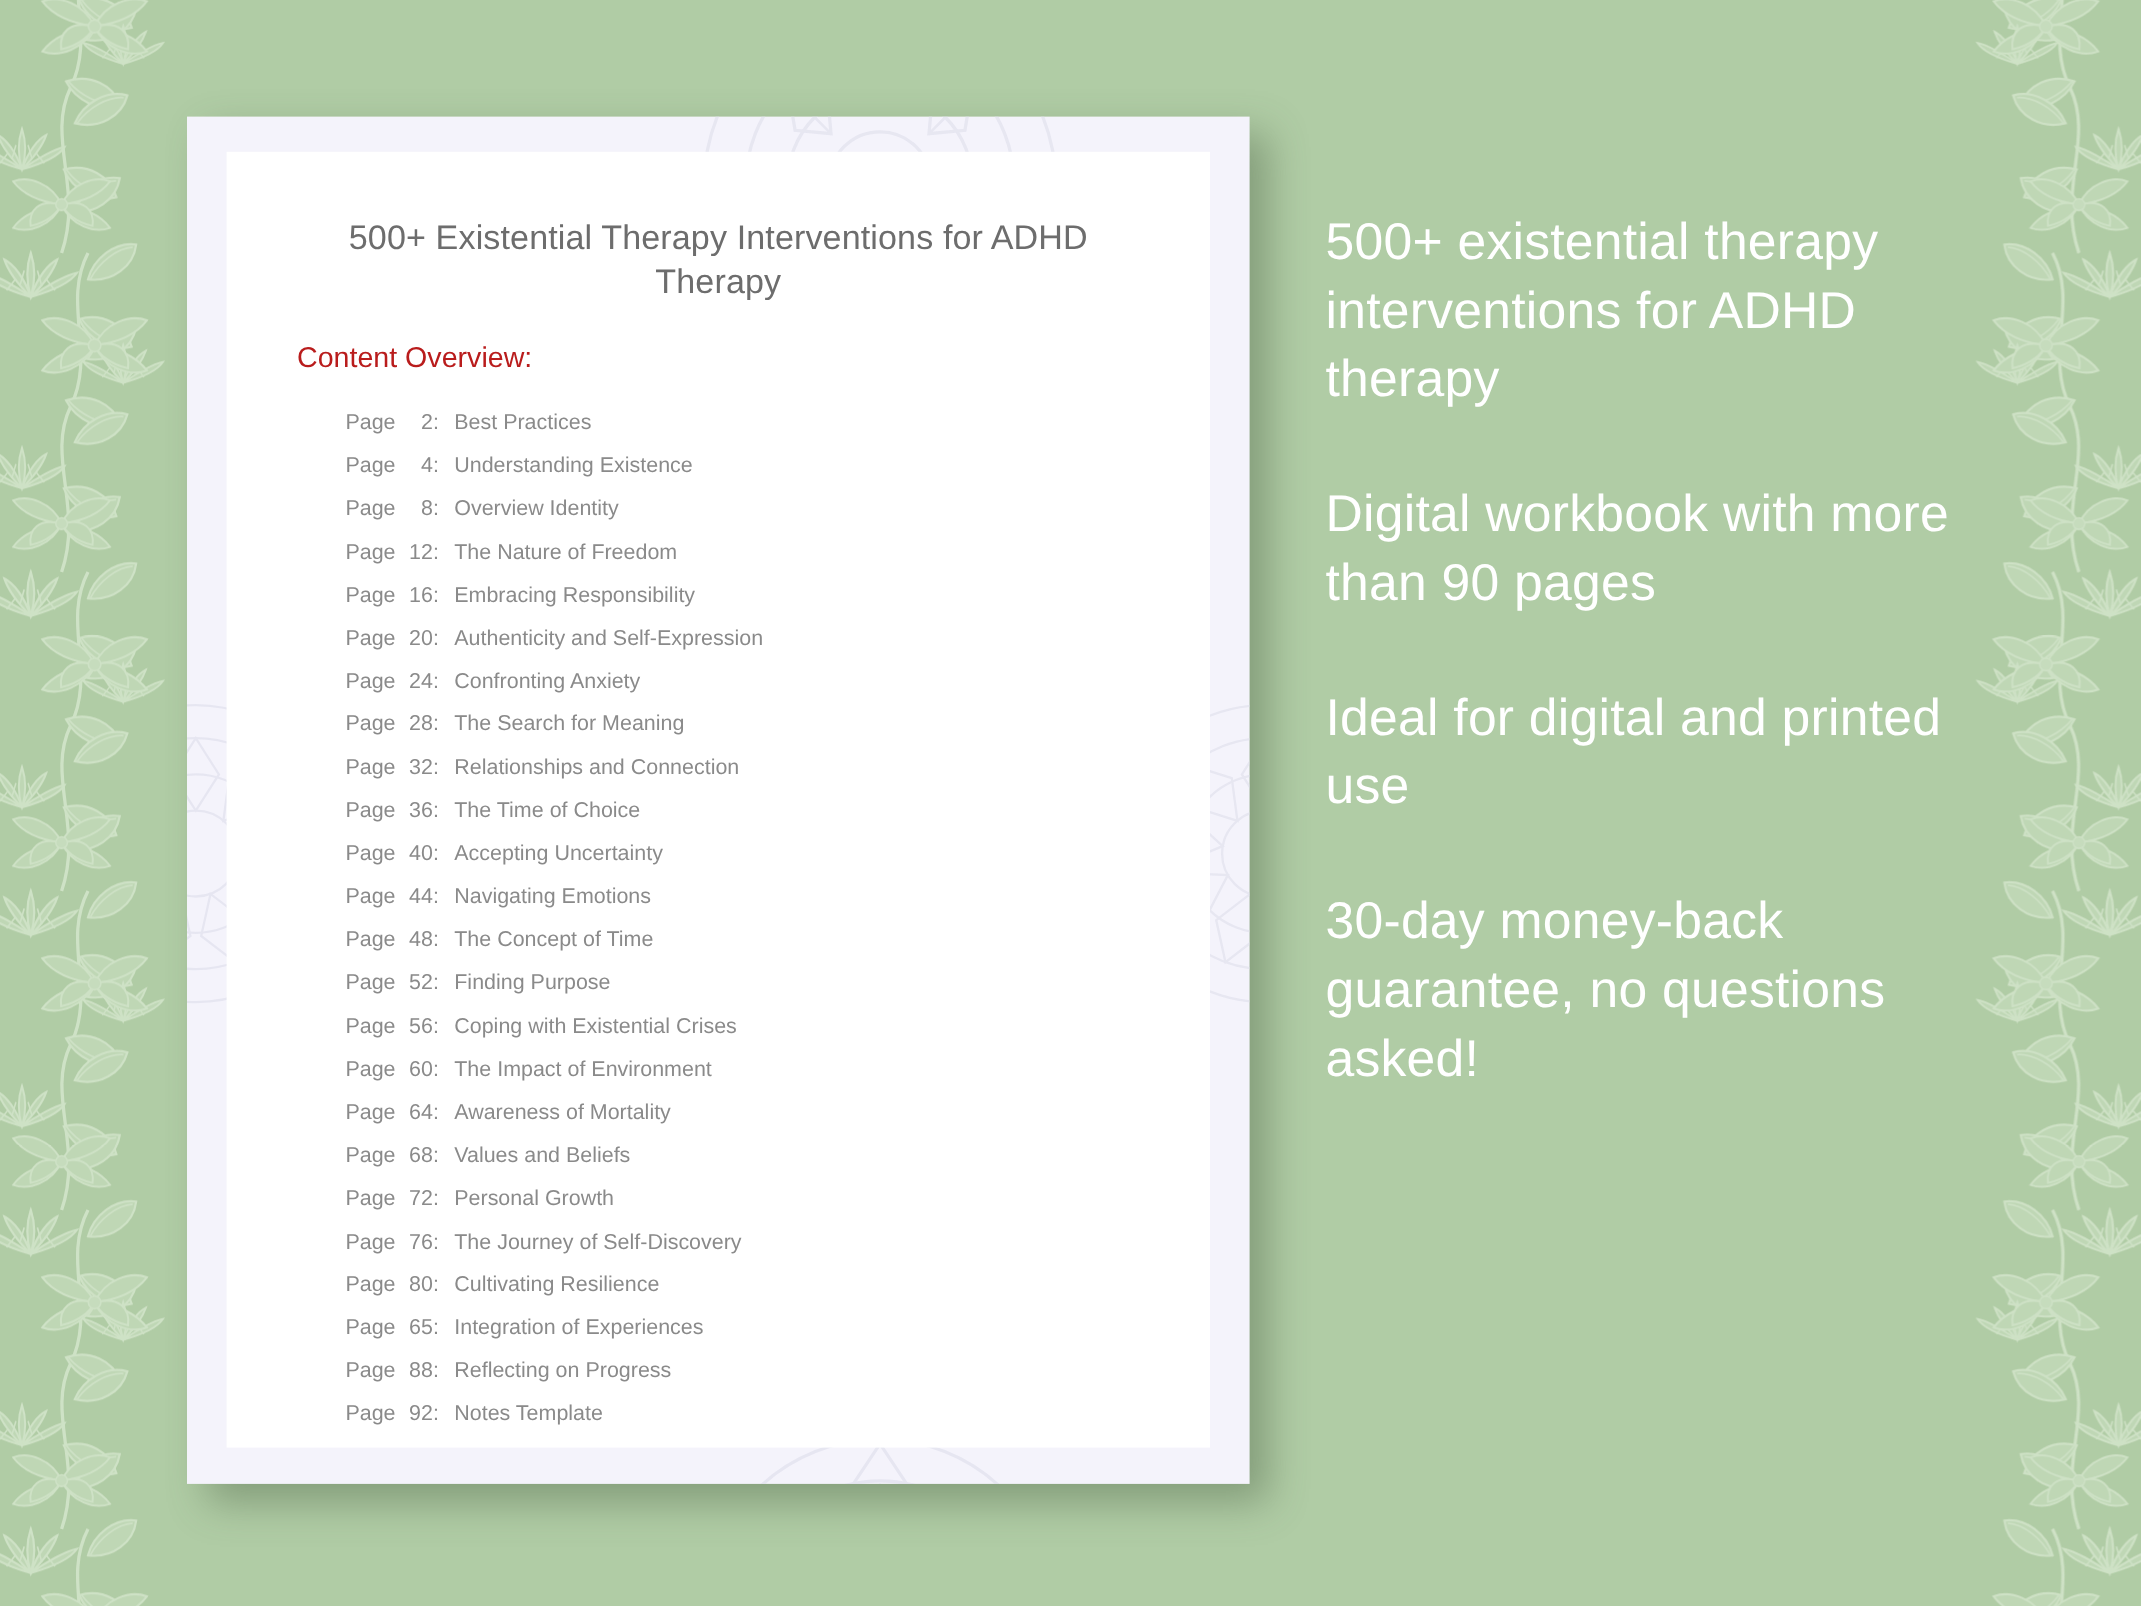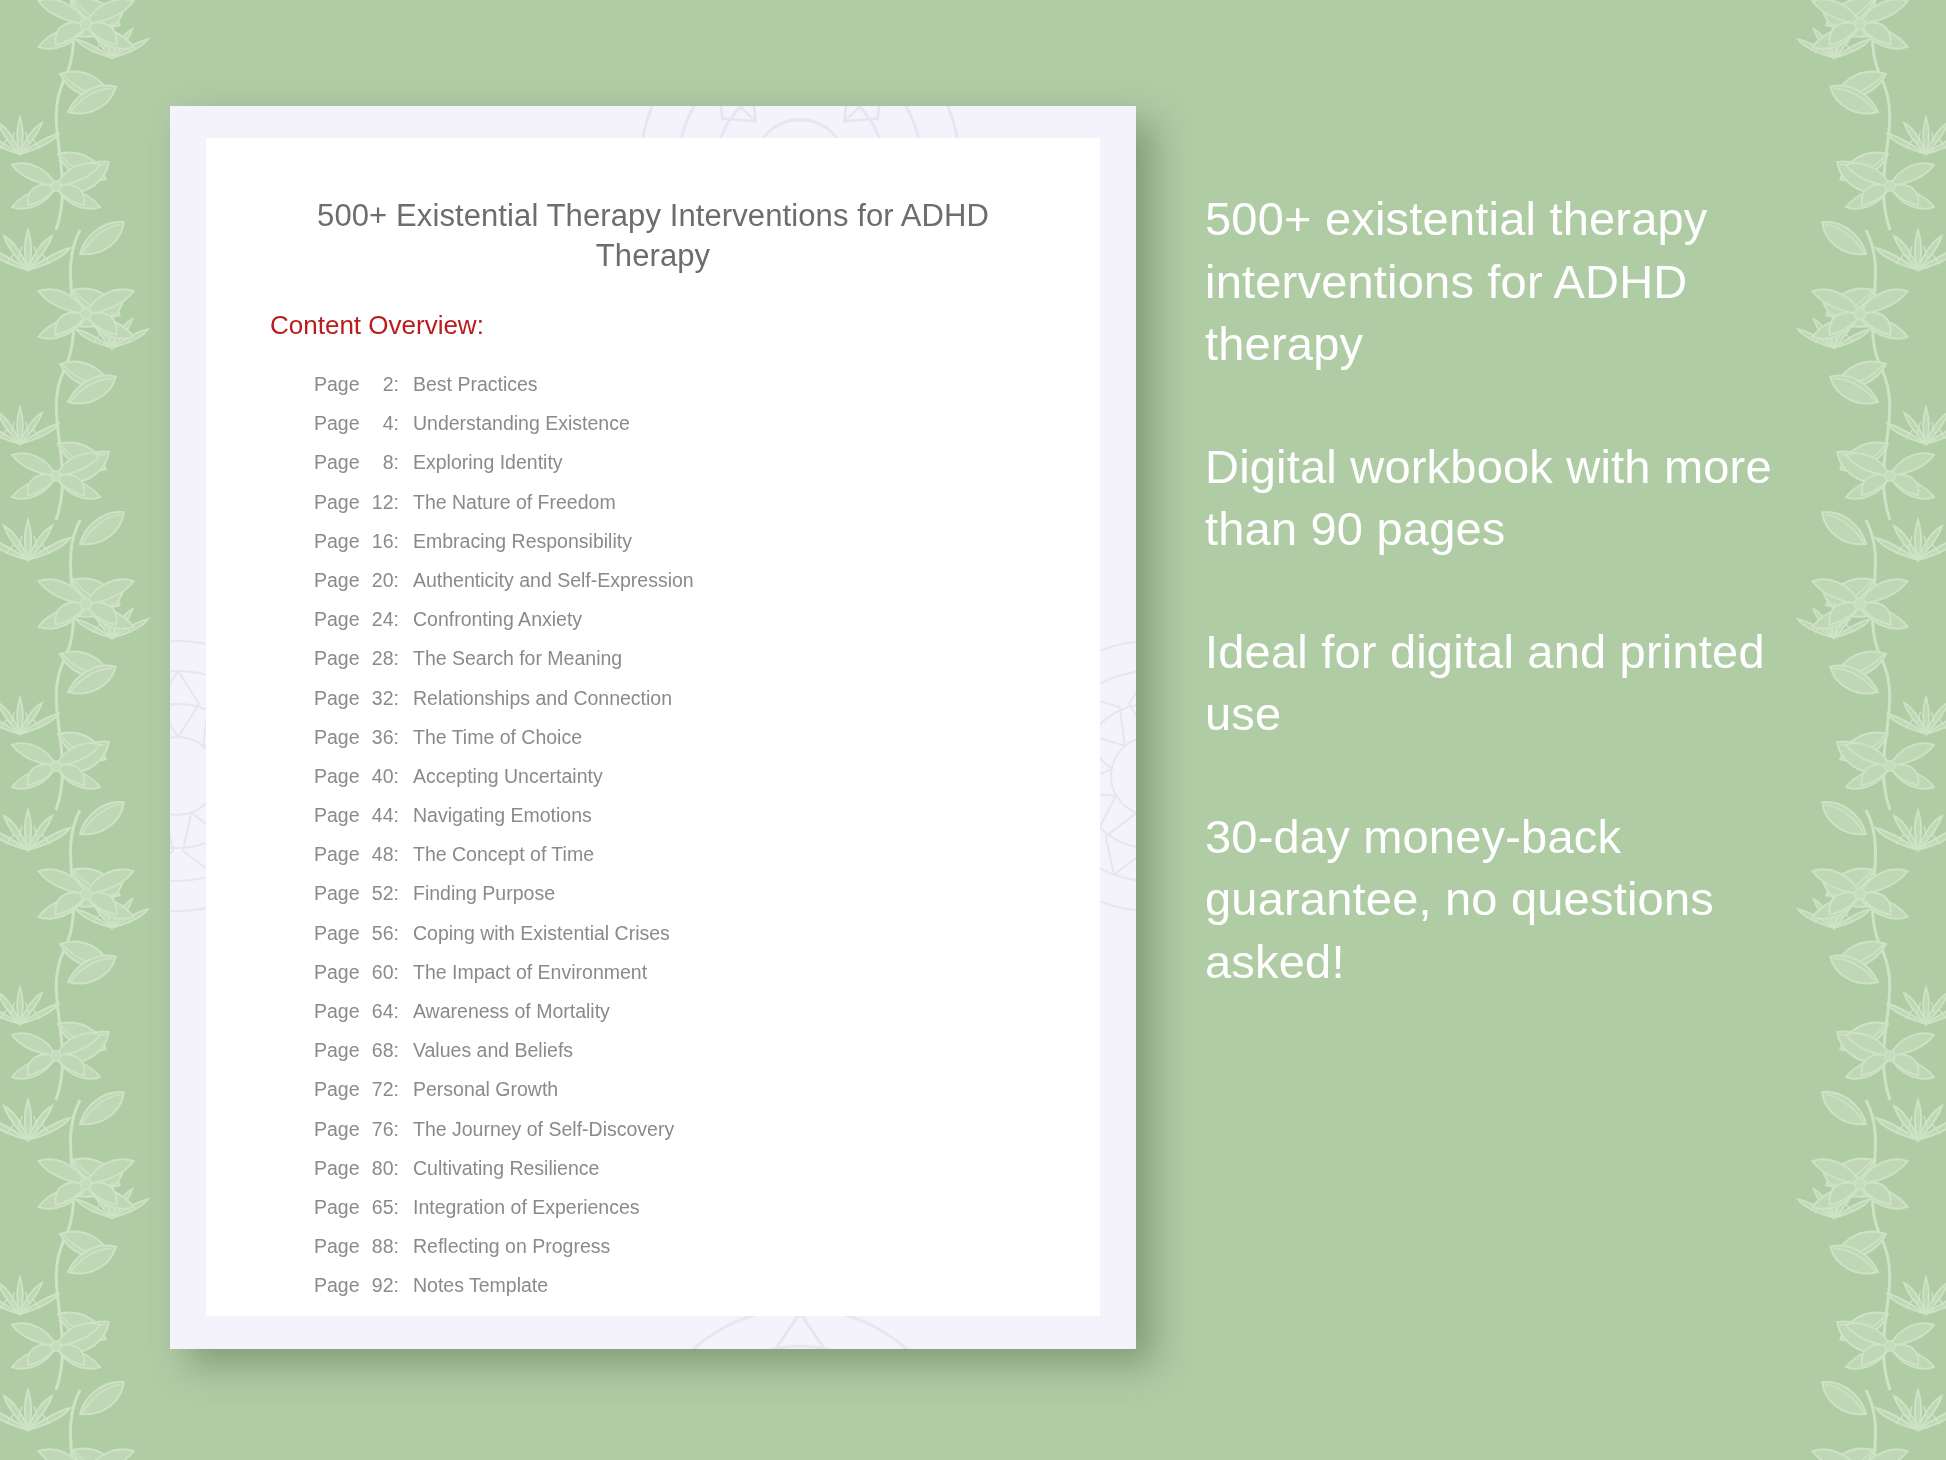--- a/index.html
+++ b/index.html
@@ -381,21 +381,21 @@
         <div class="toc-row">
           <span class="toc-word">Page</span>
           <span class="toc-num">4</span>
           <span class="toc-colon">:</span>
           <span class="toc-title">Understanding Existence</span>
         </div>
         <div class="toc-row">
           <span class="toc-word">Page</span>
           <span class="toc-num">8</span>
           <span class="toc-colon">:</span>
-          <span class="toc-title">Exploring Identity</span>
+          <span class="toc-title">Overview Identity</span>
         </div>
         <div class="toc-row">
           <span class="toc-word">Page</span>
           <span class="toc-num">12</span>
           <span class="toc-colon">:</span>
           <span class="toc-title">The Nature of Freedom</span>
         </div>
         <div class="toc-row">
           <span class="toc-word">Page</span>
           <span class="toc-num">16</span>

